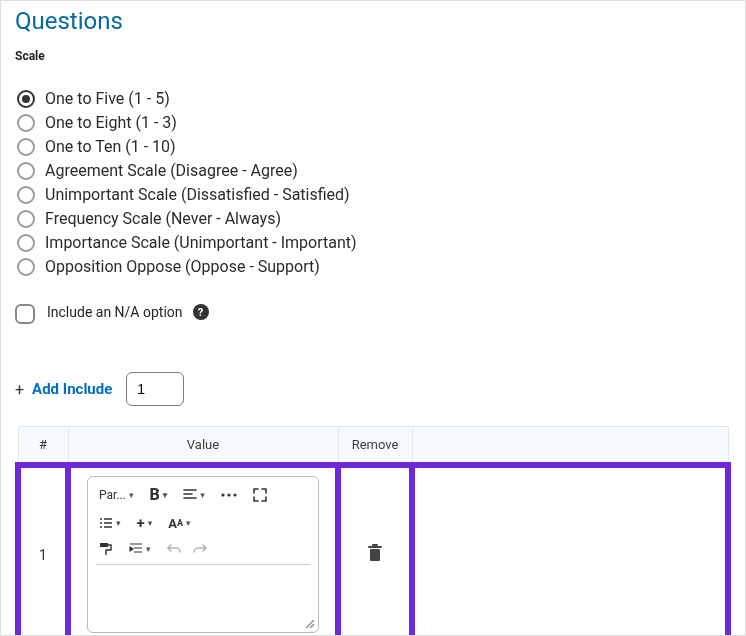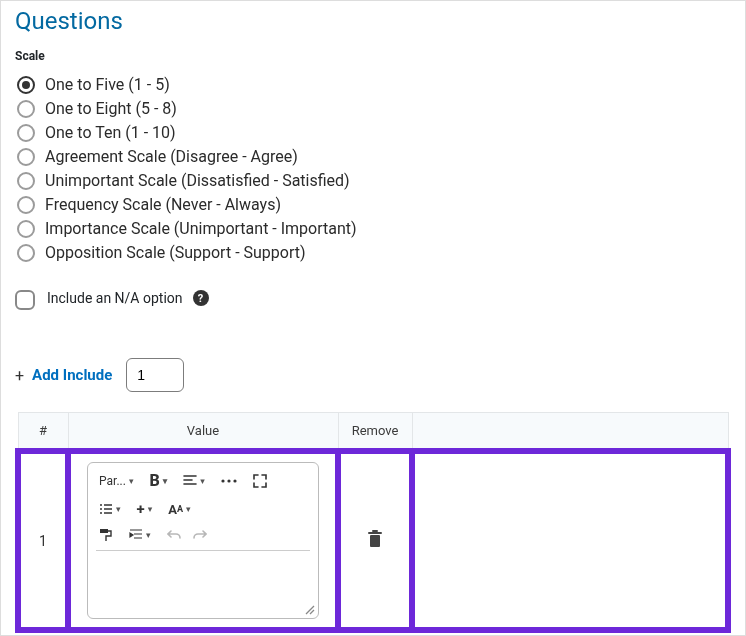--- a/index.html
+++ b/index.html
@@ -19,21 +19,21 @@
   }
   h1.page-title {
     font-size: 24px;
     font-weight: 400;
     margin: 0 0 14px 0;
     color: #0369a1;
   }
   .scale-label {
     font-size: 12px;
     font-weight: 700;
-    margin-bottom: 12px;
+    margin-bottom: 26px;
   }
   .radio-list { margin-left: 2px; }
   .radio-row {
     display: flex;
     align-items: center;
     margin-bottom: 5px;
     cursor: pointer;
   }
   .radio-outer {
     width: 18px; height: 18px;
@@ -183,21 +183,21 @@
 
   <div class="radio-list">
     <div class="radio-row selected">
       <span class="radio-outer">
           <span class="radio-inner"></span>
         </span>
       <span class="radio-text">One to Five (1 - 5)</span>
     </div>
     <div class="radio-row">
       <span class="radio-outer"></span>
-      <span class="radio-text">One to Eight (5 - 8)</span>
+      <span class="radio-text">One to Eight (1 - 3)</span>
     </div>
     <div class="radio-row">
       <span class="radio-outer"></span>
       <span class="radio-text">One to Ten (1 - 10)</span>
     </div>
     <div class="radio-row">
       <span class="radio-outer"></span>
       <span class="radio-text">Agreement Scale (Disagree - Agree)</span>
     </div>
     <div class="radio-row">
@@ -207,21 +207,21 @@
     <div class="radio-row">
       <span class="radio-outer"></span>
       <span class="radio-text">Frequency Scale (Never - Always)</span>
     </div>
     <div class="radio-row">
       <span class="radio-outer"></span>
       <span class="radio-text">Importance Scale (Unimportant - Important)</span>
     </div>
     <div class="radio-row">
       <span class="radio-outer"></span>
-      <span class="radio-text">Opposition Scale (Support - Support)</span>
+      <span class="radio-text">Opposition Oppose (Oppose - Support)</span>
     </div>
   </div>
 
   <div class="na-row">
     <span class="checkbox"></span>
     <span class="na-label">Include an N/A option</span>
     <span class="help-icon">?</span>
   </div>
 
   <div class="add-row">

